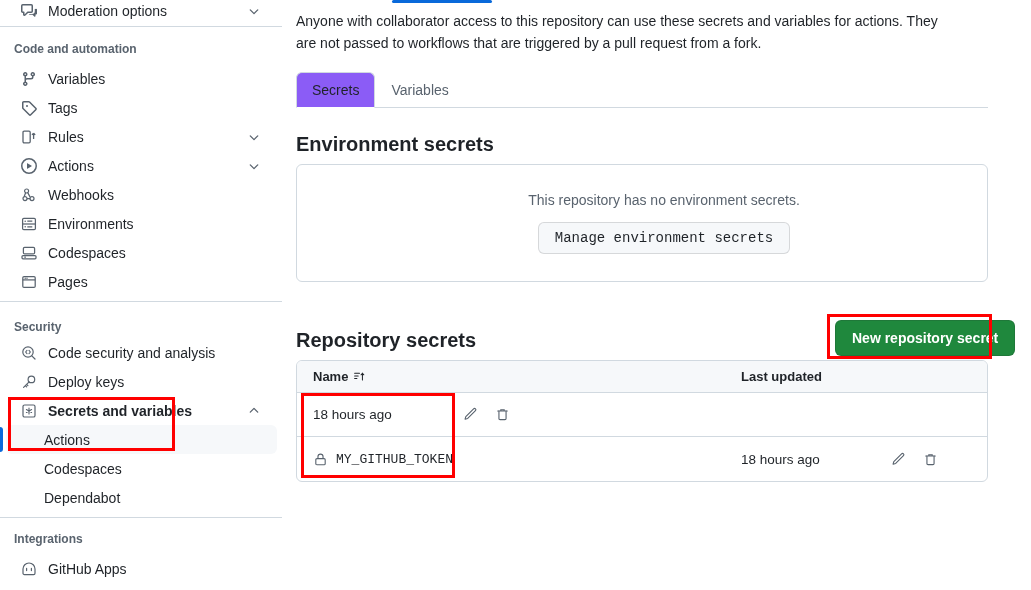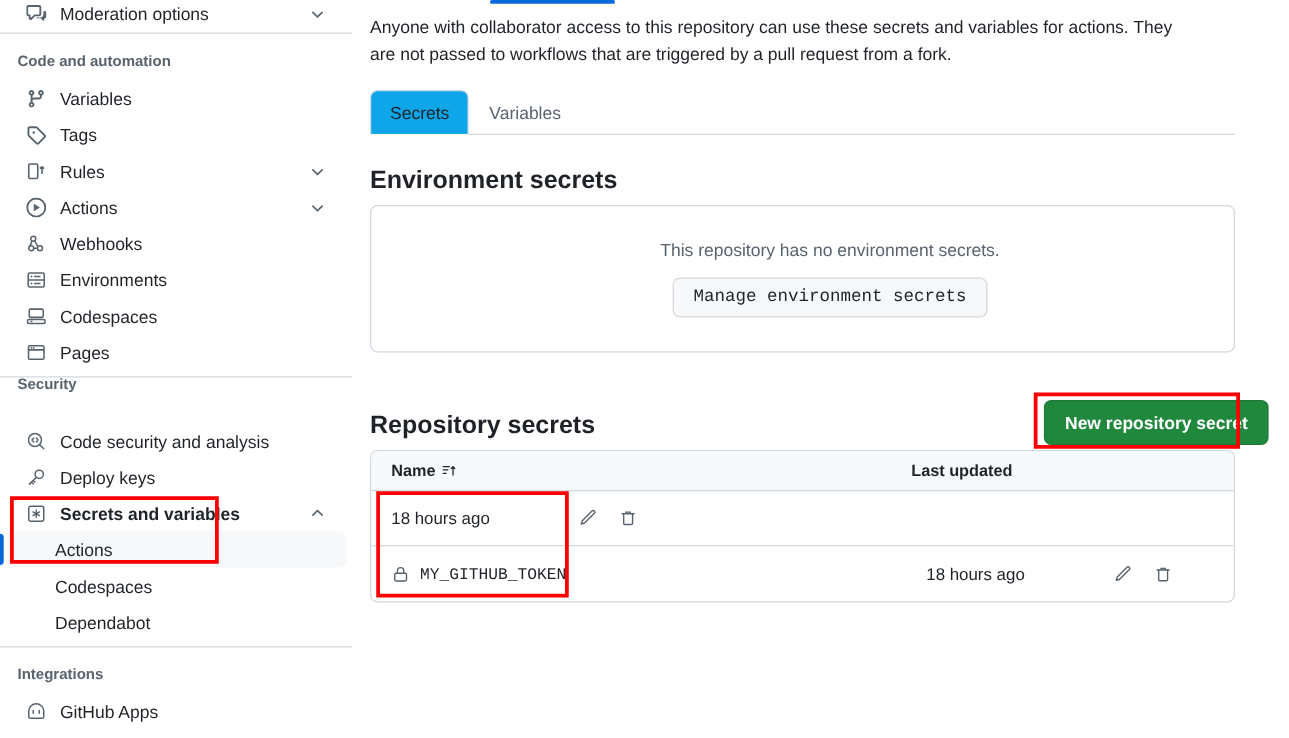--- a/index.html
+++ b/index.html
@@ -66,21 +66,21 @@
     border-bottom: 1px solid #d1d9e0;
     display: flex; align-items: flex-end;
   }
   .tab {
     font-size: 14px; padding: 7px 15px; cursor: pointer;
     color: #59636e; position: relative; top: 1px;
     border: 1px solid transparent; border-radius: 6px 6px 0 0;
     line-height: 20px;
   }
   .tab.active {
-    color: #1f2328; background: #0ea5e9;
+    color: #1f2328; background: #8b5cf6;
     border-color: #d1d9e0; border-bottom-color: #ffffff;
   }
   .h2 {
     font-size: 20px; font-weight: 600; line-height: 28px;
     color: #1f2328; margin: 0;
   }
   .sec-env-title { position: absolute; left: 0; top: 130px; }
   .env-card {
     position: absolute; left: 0; top: 164px; width: 692px; height: 118px;
     border: 1px solid #d1d9e0; border-radius: 6px; background: #ffffff;
@@ -103,21 +103,21 @@
     white-space: nowrap;
   }
   .table {
     position: absolute; left: 0; top: 360px; width: 692px;
     border: 1px solid #d1d9e0; border-radius: 6px; overflow: hidden;
     background: #ffffff;
   }
   .thead {
     display: flex; align-items: center; height: 32px;
     background: #f6f8fa; border-bottom: 1px solid #d1d9e0;
-    font-size: 13px; font-weight: 600; color: #1f2328; padding: 0 16px; gap: 12px;
+    font-size: 13px; font-weight: 600; color: #1f2328; padding: 0 16px;
   }
   .th-name { flex: 1 1 auto; display: flex; align-items: center; gap: 5px; }
   .th-updated { width: 150px; }
   .th-actions { width: 80px; }
   .row {
     display: flex; align-items: center; height: 44px;
     padding: 0 16px; font-size: 14px; border-bottom: 1px solid #d1d9e0;
   }
   .row:last-child { border-bottom: none; }
   .row .cell-name {
@@ -249,21 +249,21 @@
               <path d="M1.8 5.9h12.4"></path>
               <path d="M4.2 4.2h.01M6 4.2h.01" stroke-linecap="round" stroke-width="1.4"></path>
             </svg>
         </span>
         <span class="lbl">Pages</span>
       </div>
     </div>
 
     <div class="divider" style="position:absolute;top:301px;"></div>
 
-    <div class="section-label" style="position:absolute;top:296px;">Security</div>
+    <div class="section-label" style="position:absolute;top:316px;">Security</div>
 
     <div style="position:absolute;top:338px;left:0;width:283px;">
       <div class="nav-item">
         <span class="ico">
           <svg width="16" height="16" viewBox="0 0 16 16" fill="none" stroke="currentColor" stroke-width="1.2">
               <circle cx="7" cy="7" r="5.2"></circle>
               <path d="M10.8 10.8 14 14" stroke-linecap="round"></path>
               <path d="M6 5.4 4.6 7 6 8.6M8 5.4 9.4 7 8 8.6" stroke-linecap="round" stroke-linejoin="round" stroke-width="1.1"></path>
             </svg>
         </span>

